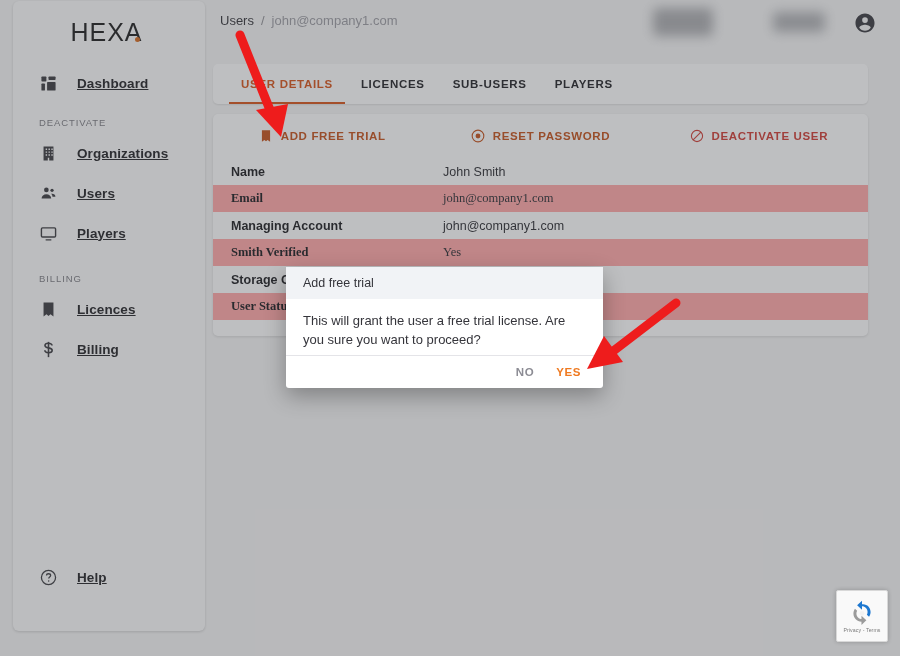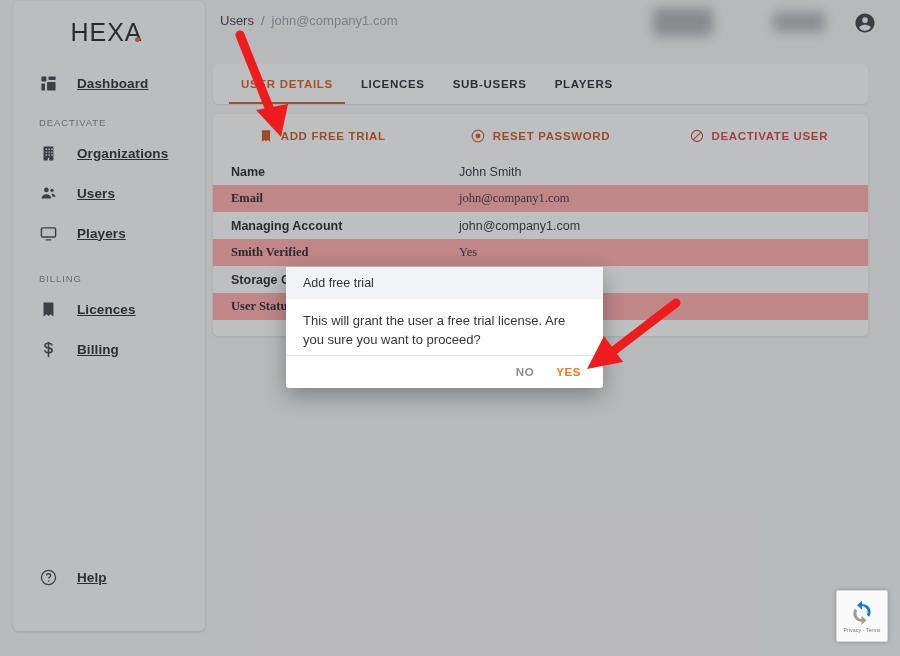--- a/index.html
+++ b/index.html
@@ -146,21 +146,20 @@
   }
   .action-btn.danger { color: #cc3b33; }
   .action-icon { width: 15px; height: 15px; display: flex; align-items: center; justify-content: center; flex: none; }
   .action-icon svg { width: 14px; height: 14px; display: block; }
 
   .detail-row {
     display: flex; align-items: center;
     height: 27px;
     padding: 0 0 0 18px;
     font-size: 12.5px;
-    gap: 16px;
   }
   .detail-row.alt { background: #fca5a5; font-family: Liberation Serif, serif; }
   .detail-key { width: 212px; font-weight: 700; color: #1b1b1f; }
   .detail-val { color: #2c2c31; }
 
   
   #dialog {
     position: absolute; left: 286px; top: 267px;
     width: 317px; height: 121px;
     background: #ffffff;

